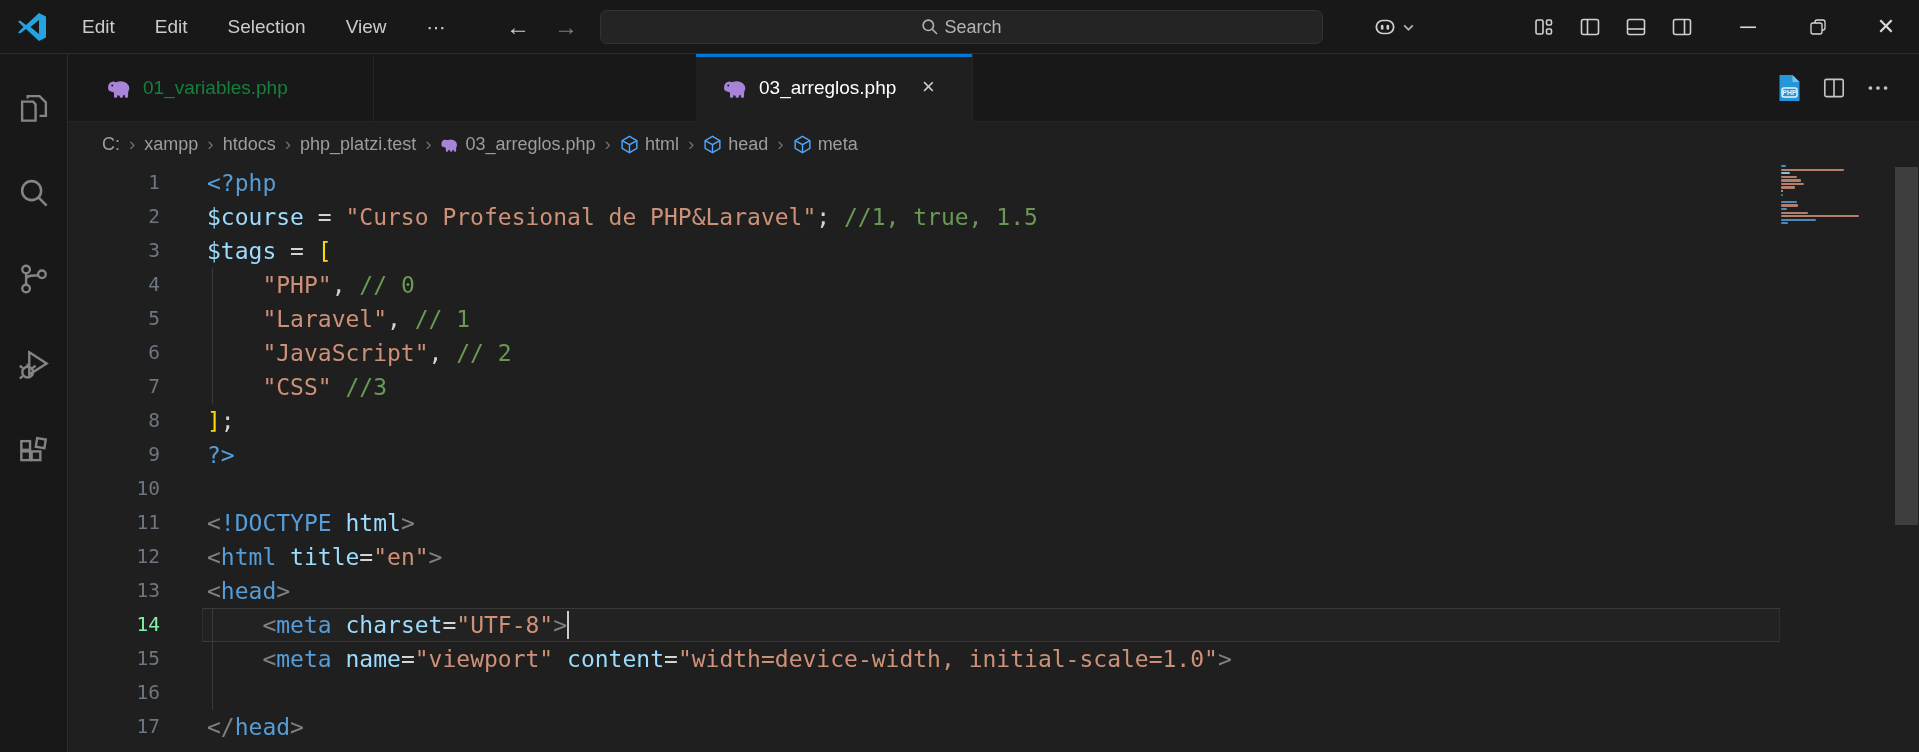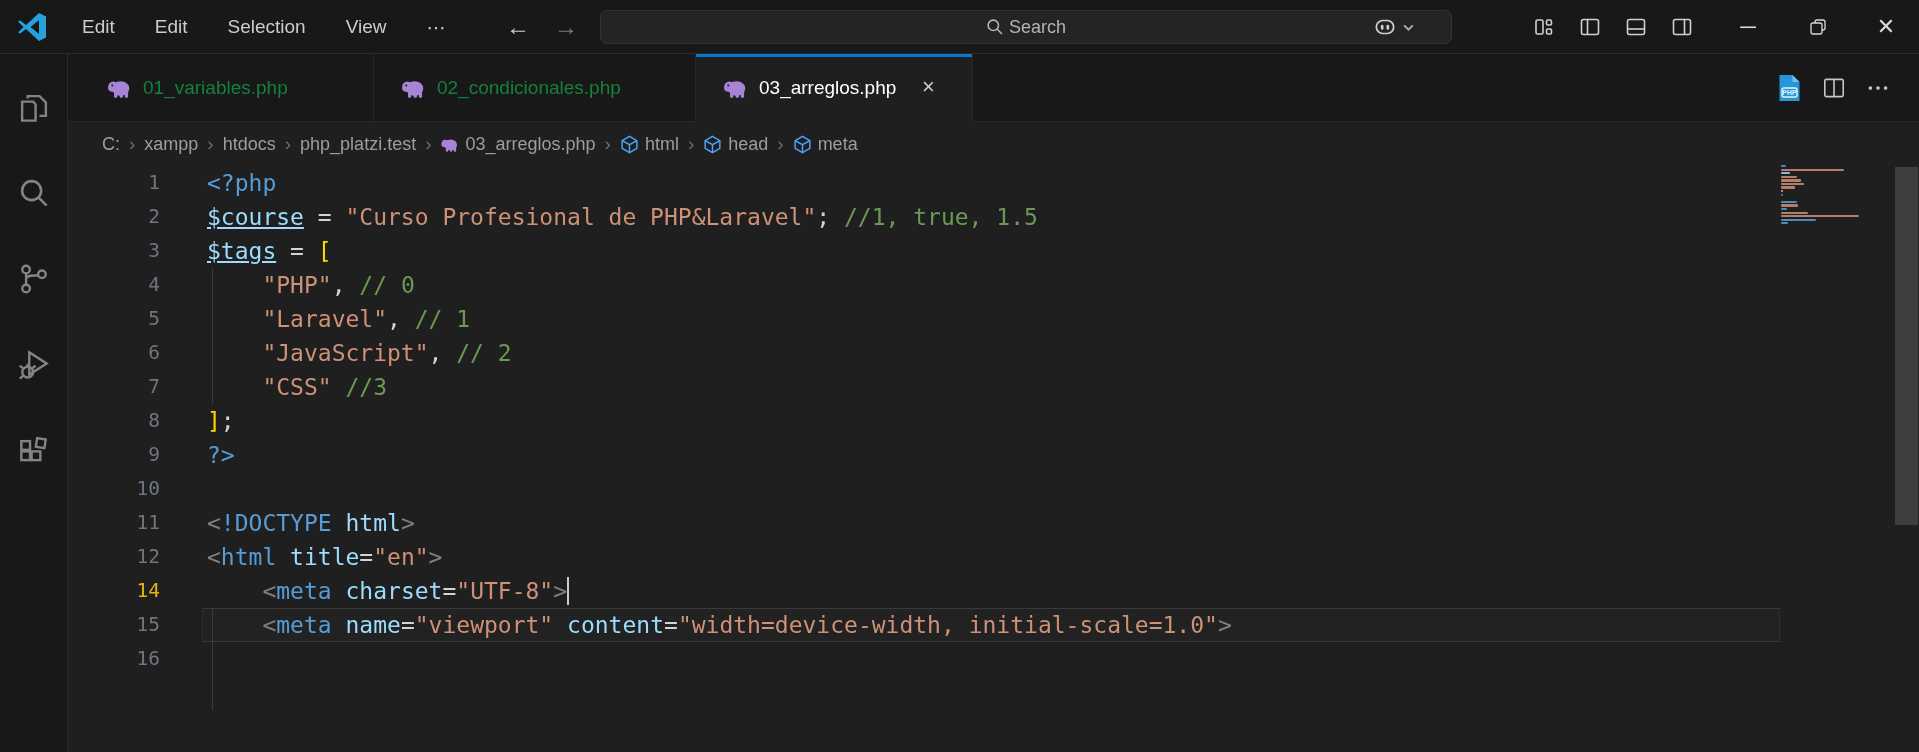--- a/index.html
+++ b/index.html
@@ -10,21 +10,21 @@
   
   .titlebar { position:absolute; left:0; top:0; width:1919px; height:54px;
               background:#181818; border-bottom:1px solid #2b2b2b; }
   .vscode-logo { position:absolute; left:16px; top:11px; width:32px; height:32px; }
   .menus { position:absolute; left:76px; top:0; height:54px; display:flex; align-items:center; gap:28px; }
   .menu-item { color:#cccccc; font-size:19px; padding:4px 6px; border-radius:5px; cursor:default; }
   .nav-arrow { position:absolute; top:14px; width:26px; height:26px; font-size:24px; line-height:26px;
                text-align:center; }
   .nav-back { left:505px; color:#cfcfcf; }
   .nav-fwd  { left:553px; color:#7e7e7e; }
-  .searchbox { position:absolute; left:600px; top:10px; width:852px; height:34px;
+  .searchbox { position:absolute; left:600px; top:10px; width:723px; height:34px;
                background:#242424; border:1px solid #333333; border-radius:7px;
                display:flex; align-items:center; justify-content:center; gap:5px; }
   .searchbox .mag { width:18px; height:18px; }
   .searchbox .ph { color:#b4b4b4; font-size:18px; }
   .copilot { position:absolute; left:1372px; top:14px; display:flex; align-items:center; gap:4px; }
   .lay-icons { position:absolute; left:1532px; top:15px; display:flex; gap:22px; }
   .lay-icons svg { width:24px; height:24px; }
   .winctl { position:absolute; top:0; height:54px; width:56px; display:flex;
             align-items:center; justify-content:center; color:#d9d9d9; }
   .wc-min { left:1720px; font-size:22px; }
@@ -60,24 +60,24 @@
                  color:#9d9d9d; font-size:18px; }
   .bc-item { display:flex; align-items:center; gap:6px; }
   .bc-sep { color:#6e6e6e; font-size:19px; padding:0 5px; }
   .bc-ico { width:19px; height:19px; }
 
   .code-lines { position:absolute; left:0; top:44px; width:100%; }
   .code-line { height:34px; position:relative;
                font-family:"DejaVu Sans Mono", monospace; font-size:23px; line-height:34px; }
   .ln { position:absolute; left:0; top:0; width:92px; text-align:right;
         color:#6e7681; font-size:19.5px; line-height:34px; }
-  .code-line.active .ln { color:#eab308; }
+  .code-line.active .ln { color:#86efac; }
   .lc { position:absolute; left:139px; top:0; height:34px; white-space:pre; }
   .sg-phptag { color:var(--c-phptag); } .sg-tag { color:var(--c-tag); }
-  .sg-var { color:var(--c-var);text-decoration:underline; }       .sg-attr { color:var(--c-attr); }
+  .sg-var { color:var(--c-var); }       .sg-attr { color:var(--c-attr); }
   .sg-str { color:var(--c-str); }       .sg-com { color:var(--c-com); }
   .sg-punct { color:var(--c-punct); }   .sg-bracket { color:var(--c-bracket); }
   .sg-op { color:var(--c-op); }         .sg-plain { color:var(--c-plain); }
 
   .current-line-box { position:absolute; left:134px; top:486px; width:1578px; height:34px;
                       border-top:1px solid #3a3a3a; border-bottom:1px solid #3a3a3a;
                       border-left:1px solid #2e2e2e; border-right:1px solid #2e2e2e;
                       background:rgba(255,255,255,0.015); }
   .indent-guide { position:absolute; width:1px; background:#3a3a3a; left:144px; }
   .ig-1 { top:146px; height:136px; }
@@ -209,34 +209,20 @@
             <circle cx="6.8" cy="10.8" r="4.8"></circle>
             <path d="M3 9.5 q-2.4 3.8 0.8 5.8 l1.2-1.8 Z"></path>
             <rect x="7.4" y="15" width="3" height="6" rx="1.2"></rect>
             <rect x="12.6" y="15" width="3" height="6" rx="1.2"></rect>
             <rect x="17.4" y="15" width="3" height="6" rx="1.2"></rect>
           </g>
           <circle cx="5.8" cy="9.6" r="0.9" fill="#181818"></circle>
         </svg>
       <span>01_variables.php</span>
     </div>
-    <div class="tab tab2">
-      <svg class="eleph" viewBox="0 0 24 24">
-          <g fill="#a884d6">
-            <ellipse cx="13.5" cy="12.5" rx="8" ry="6.8"></ellipse>
-            <circle cx="6.8" cy="10.8" r="4.8"></circle>
-            <path d="M3 9.5 q-2.4 3.8 0.8 5.8 l1.2-1.8 Z"></path>
-            <rect x="7.4" y="15" width="3" height="6" rx="1.2"></rect>
-            <rect x="12.6" y="15" width="3" height="6" rx="1.2"></rect>
-            <rect x="17.4" y="15" width="3" height="6" rx="1.2"></rect>
-          </g>
-          <circle cx="5.8" cy="9.6" r="0.9" fill="#181818"></circle>
-        </svg>
-      <span>02_condicionales.php</span>
-    </div>
     <div class="tab tab3">
       <svg class="eleph" viewBox="0 0 24 24">
           <g fill="#a884d6">
             <ellipse cx="13.5" cy="12.5" rx="8" ry="6.8"></ellipse>
             <circle cx="6.8" cy="10.8" r="4.8"></circle>
             <path d="M3 9.5 q-2.4 3.8 0.8 5.8 l1.2-1.8 Z"></path>
             <rect x="7.4" y="15" width="3" height="6" rx="1.2"></rect>
             <rect x="12.6" y="15" width="3" height="6" rx="1.2"></rect>
             <rect x="17.4" y="15" width="3" height="6" rx="1.2"></rect>
           </g>
@@ -367,30 +353,38 @@
           <div class="lc"></div>
         </div>
         <div class="code-line">
           <div class="ln">11</div>
           <div class="lc"><span class="sg-punct">&lt;</span><span class="sg-tag">!DOCTYPE</span><span class="sg-attr"> html</span><span class="sg-punct">&gt;</span></div>
         </div>
         <div class="code-line">
           <div class="ln">12</div>
           <div class="lc"><span class="sg-punct">&lt;</span><span class="sg-tag">html</span><span class="sg-attr"> title</span><span class="sg-op">=</span><span class="sg-str">"en"</span><span class="sg-punct">&gt;</span></div>
         </div>
+        <div class="code-line">
+          <div class="ln">13</div>
+          <div class="lc"><span class="sg-punct">&lt;</span><span class="sg-tag">head</span><span class="sg-punct">&gt;</span></div>
+        </div>
         <div class="code-line active">
           <div class="ln">14</div>
           <div class="lc"><span class="sg-plain">    </span><span class="sg-punct">&lt;</span><span class="sg-tag">meta</span><span class="sg-attr"> charset</span><span class="sg-op">=</span><span class="sg-str">"UTF-8"</span><span class="sg-punct">&gt;</span><span class="cursor" style="left: 26ch;"></span></div>
         </div>
         <div class="code-line">
           <div class="ln">15</div>
           <div class="lc"><span class="sg-plain">    </span><span class="sg-punct">&lt;</span><span class="sg-tag">meta</span><span class="sg-attr"> name</span><span class="sg-op">=</span><span class="sg-str">"viewport"</span><span class="sg-attr"> content</span><span class="sg-op">=</span><span class="sg-str">"width=device-width, initial-scale=1.0"</span><span class="sg-punct">&gt;</span></div>
         </div>
         <div class="code-line">
           <div class="ln">16</div>
+        </div>
+        <div class="code-line">
+          <div class="ln">17</div>
+          <div class="lc"><span class="sg-punct">&lt;/</span><span class="sg-tag">head</span><span class="sg-punct">&gt;</span></div>
         </div>
       </div>
 
     <div class="minimap">
         <div class="mm-bar" style="width: 5.25px; background: rgb(86, 156, 214);"></div>
         <div class="mm-bar" style="width: 63px; background: rgb(206, 145, 120);"></div>
         <div class="mm-bar" style="width: 9.45px; background: rgb(156, 220, 254);"></div>
         <div class="mm-bar" style="width: 15.75px; background: rgb(206, 145, 120);"></div>
         <div class="mm-bar" style="width: 19.95px; background: rgb(206, 145, 120);"></div>
         <div class="mm-bar" style="width: 23.1px; background: rgb(206, 145, 120);"></div>

